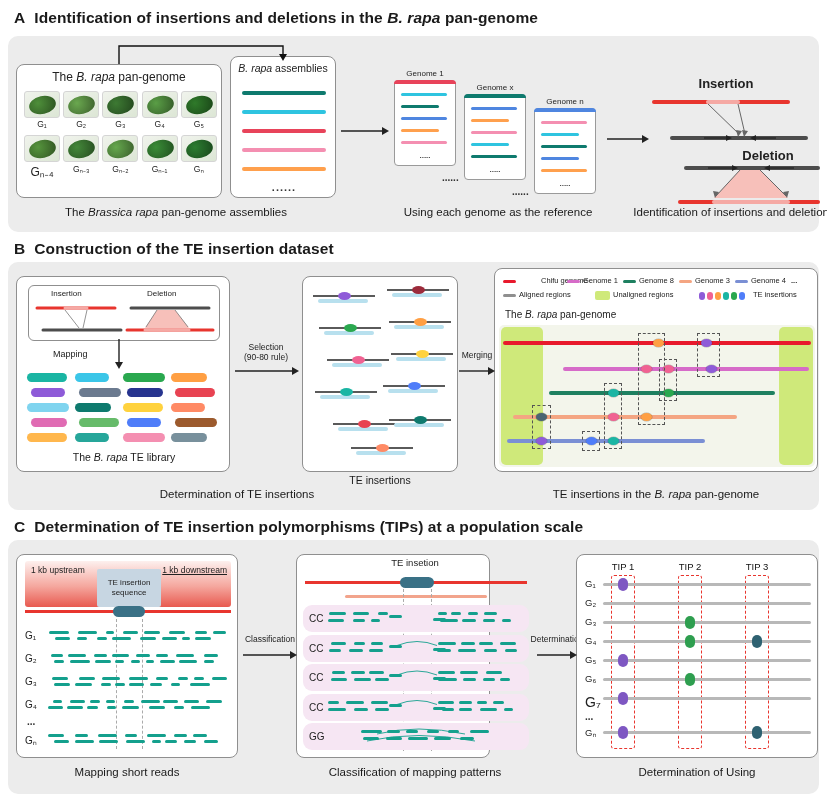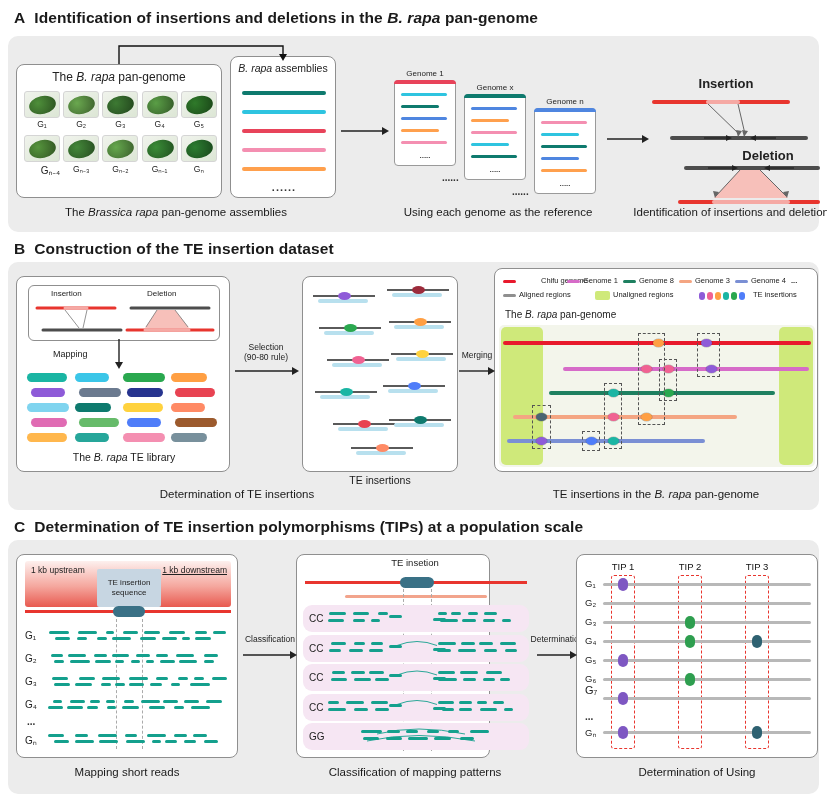--- a/index.html
+++ b/index.html
@@ -46,21 +46,21 @@
           <div style="position: absolute; left: 4px; top: 4px; width: 27px; height: 18px; border-radius: 50%; background: radial-gradient(circle at 35% 35%, rgb(90, 158, 70), rgb(49, 86, 38)); transform: rotate(-12deg);"></div>
         </div>
         <div style="position: absolute; left: 124.6px; top: 30px; width: 36px; text-align: center; font-size: 8.5px; color: rgb(34, 34, 34);">G₄</div>
         <div style="position: absolute; left: 163.8px; top: 2px; width: 36px; height: 27px; border-radius: 3px; border: 1px solid rgb(213, 213, 213); background: linear-gradient(145deg, rgb(240, 243, 236), rgb(220, 230, 213)); overflow: hidden;">
           <div style="position: absolute; left: 4px; top: 4px; width: 27px; height: 18px; border-radius: 50%; background: radial-gradient(circle at 35% 35%, rgb(47, 122, 42), rgb(25, 67, 23)); transform: rotate(-12deg);"></div>
         </div>
         <div style="position: absolute; left: 163.8px; top: 30px; width: 36px; text-align: center; font-size: 8.5px; color: rgb(34, 34, 34);">G₅</div>
         <div style="position: absolute; left: 7px; top: 46px; width: 36px; height: 27px; border-radius: 3px; border: 1px solid rgb(213, 213, 213); background: linear-gradient(145deg, rgb(240, 243, 236), rgb(220, 230, 213)); overflow: hidden;">
           <div style="position: absolute; left: 4px; top: 4px; width: 27px; height: 18px; border-radius: 50%; background: radial-gradient(circle at 35% 35%, rgb(86, 149, 61), rgb(47, 81, 33)); transform: rotate(-12deg);"></div>
         </div>
-        <div style="position: absolute; left: 7px; top: 74px; width: 36px; text-align: right; font-size: 10px; color: rgb(34, 34, 34);">Gₙ₋₄</div>
+        <div style="position: absolute; left: 7px; top: 74px; width: 36px; text-align: center; font-size: 12px; color: rgb(34, 34, 34);">Gₙ₋₄</div>
         <div style="position: absolute; left: 46.2px; top: 46px; width: 36px; height: 27px; border-radius: 3px; border: 1px solid rgb(213, 213, 213); background: linear-gradient(145deg, rgb(240, 243, 236), rgb(220, 230, 213)); overflow: hidden;">
           <div style="position: absolute; left: 4px; top: 4px; width: 27px; height: 18px; border-radius: 50%; background: radial-gradient(circle at 35% 35%, rgb(68, 136, 58), rgb(37, 74, 31)); transform: rotate(-12deg);"></div>
         </div>
         <div style="position: absolute; left: 46.2px; top: 74px; width: 36px; text-align: center; font-size: 8.5px; color: rgb(34, 34, 34);">Gₙ₋₃</div>
         <div style="position: absolute; left: 85.4px; top: 46px; width: 36px; height: 27px; border-radius: 3px; border: 1px solid rgb(213, 213, 213); background: linear-gradient(145deg, rgb(240, 243, 236), rgb(220, 230, 213)); overflow: hidden;">
           <div style="position: absolute; left: 4px; top: 4px; width: 27px; height: 18px; border-radius: 50%; background: radial-gradient(circle at 35% 35%, rgb(102, 168, 78), rgb(56, 92, 42)); transform: rotate(-12deg);"></div>
         </div>
         <div style="position: absolute; left: 85.4px; top: 74px; width: 36px; text-align: center; font-size: 8.5px; color: rgb(34, 34, 34);">Gₙ₋₂</div>
         <div style="position: absolute; left: 124.6px; top: 46px; width: 36px; height: 27px; border-radius: 3px; border: 1px solid rgb(213, 213, 213); background: linear-gradient(145deg, rgb(240, 243, 236), rgb(220, 230, 213)); overflow: hidden;">
           <div style="position: absolute; left: 4px; top: 4px; width: 27px; height: 18px; border-radius: 50%; background: radial-gradient(circle at 35% 35%, rgb(58, 140, 55), rgb(31, 77, 30)); transform: rotate(-12deg);"></div>
@@ -509,21 +509,21 @@
       <div style="position: absolute; left: 8px; top: 80px; font-size: 9.5px; color: rgb(34, 34, 34);">G₄</div>
       <div style="position: absolute; left: 26px; top: 85px; width: 208px; height: 3px; border-radius: 1.5px; background: rgb(184, 184, 184);"></div>
       <div style="position: absolute; left: 108px; top: 80px; width: 10px; height: 13px; border-radius: 5px; background: rgb(46, 158, 79);"></div>
       <div style="position: absolute; left: 175px; top: 80px; width: 10px; height: 13px; border-radius: 5px; background: rgb(46, 97, 113);"></div>
       <div style="position: absolute; left: 8px; top: 99px; font-size: 9.5px; color: rgb(34, 34, 34);">G₅</div>
       <div style="position: absolute; left: 26px; top: 104px; width: 208px; height: 3px; border-radius: 1.5px; background: rgb(184, 184, 184);"></div>
       <div style="position: absolute; left: 41px; top: 99px; width: 10px; height: 13px; border-radius: 5px; background: rgb(126, 87, 194);"></div>
       <div style="position: absolute; left: 8px; top: 118px; font-size: 9.5px; color: rgb(34, 34, 34);">G₆</div>
       <div style="position: absolute; left: 26px; top: 123px; width: 208px; height: 3px; border-radius: 1.5px; background: rgb(184, 184, 184);"></div>
       <div style="position: absolute; left: 108px; top: 118px; width: 10px; height: 13px; border-radius: 5px; background: rgb(46, 158, 79);"></div>
-      <div style="position: absolute; left: 8px; top: 129px; font-size: 11px; color: rgb(34, 34, 34);">G₇</div>
+      <div style="position: absolute; left: 8px; top: 139px; font-size: 14px; color: rgb(34, 34, 34);">G₇</div>
       <div style="position: absolute; left: 26px; top: 142px; width: 208px; height: 3px; border-radius: 1.5px; background: rgb(184, 184, 184);"></div>
       <div style="position: absolute; left: 41px; top: 137px; width: 10px; height: 13px; border-radius: 5px; background: rgb(126, 87, 194);"></div>
       <div style="position: absolute; left: 8px; top: 156px; font-size: 10px; font-weight: bold; color: rgb(51, 51, 51);">...</div>
       <div style="position: absolute; left: 8px; top: 171px; font-size: 9.5px; color: rgb(34, 34, 34);">Gₙ</div>
       <div style="position: absolute; left: 26px; top: 176px; width: 208px; height: 3px; border-radius: 1.5px; background: rgb(184, 184, 184);"></div>
       <div style="position: absolute; left: 41px; top: 171px; width: 10px; height: 13px; border-radius: 5px; background: rgb(126, 87, 194);"></div>
       <div style="position: absolute; left: 175px; top: 171px; width: 10px; height: 13px; border-radius: 5px; background: rgb(46, 97, 113);"></div>
     </div>
   <div class="caption" style="left:697px;top:766px">Determination of Using</div>
 

